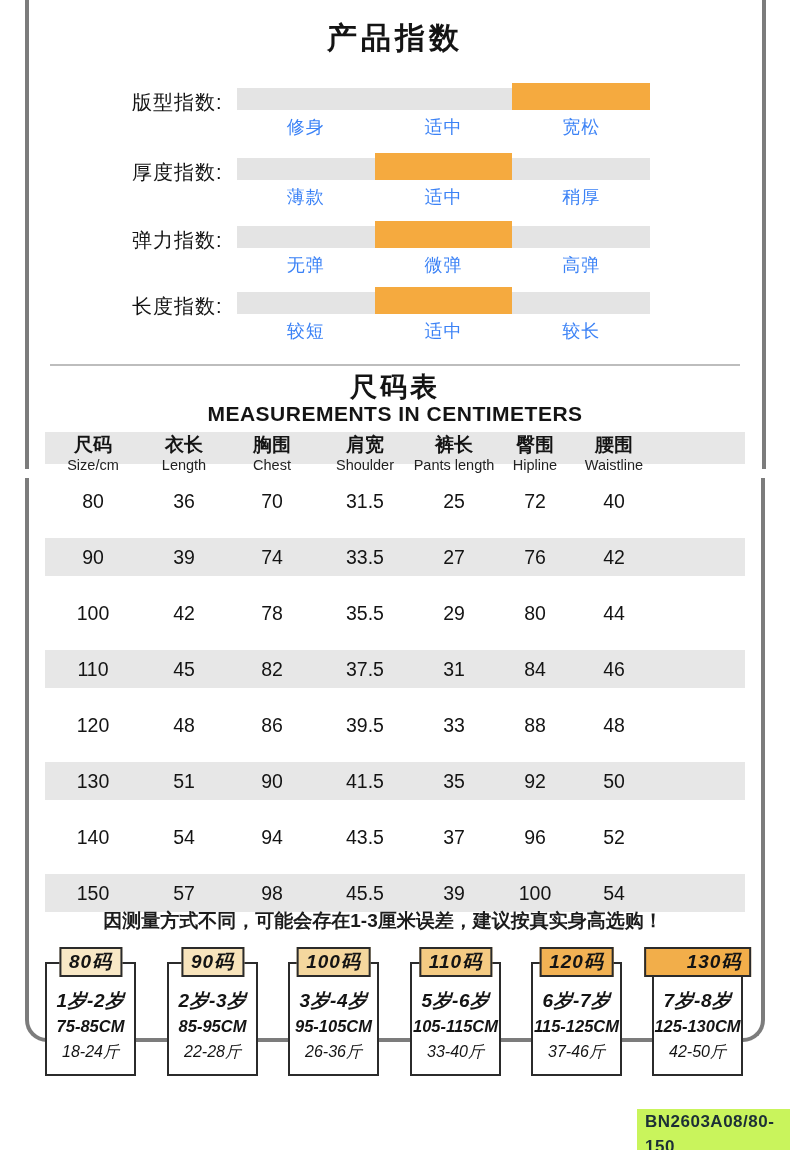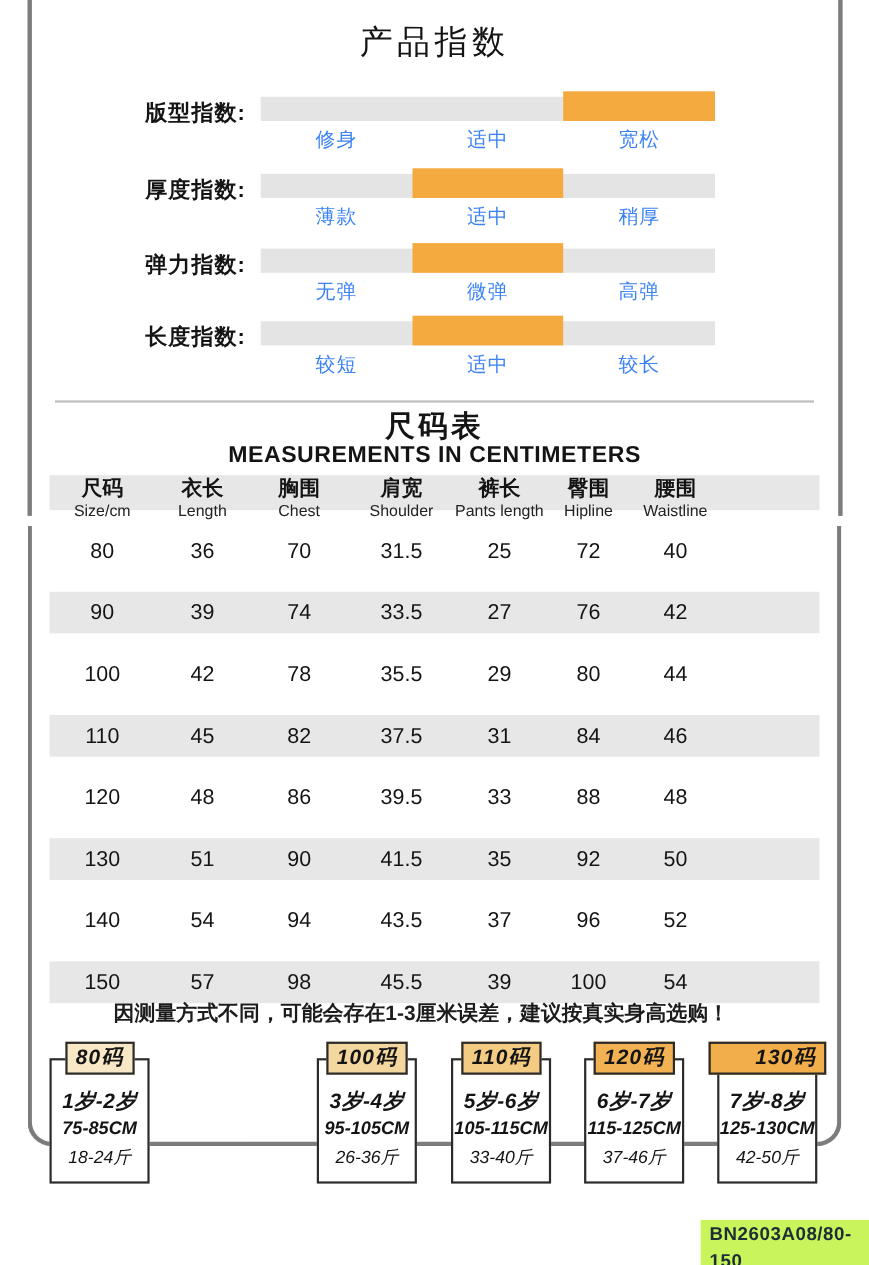--- a/index.html
+++ b/index.html
@@ -6,25 +6,25 @@
   .canvas{position:relative;width:790px;height:1150px;background:#fff;overflow:hidden;
           font-family:"Liberation Sans","DejaVu Sans",sans-serif;color:#141414;}
 
   
   .vline{position:absolute;width:4px;background:#7c7c7c;}
   .frame-bottom{position:absolute;left:25px;top:478px;width:740px;height:564px;box-sizing:border-box;
         border-left:4px solid #7c7c7c;border-right:4px solid #7c7c7c;border-bottom:4px solid #7c7c7c;
         border-radius:0 0 22px 22px;z-index:0;}
 
   .pi-title{position:absolute;left:0;top:18px;width:790px;text-align:center;
-        font-size:30px;font-weight:400;letter-spacing:4px;margin:0;}
+        font-size:30px;font-weight:700;letter-spacing:4px;margin:0;}
 
   
   .ind-row{position:absolute;left:0;width:790px;height:64px;}
-  .ind-label{position:absolute;left:132px;top:1px;font-size:20px;font-weight:700;letter-spacing:1px;}
+  .ind-label{position:absolute;left:132px;top:1px;font-size:20px;font-weight:400;letter-spacing:1px;}
   .ind-bar{position:absolute;left:237px;top:0;width:413px;height:22px;background:#e4e4e4;}
   .ind-active{position:absolute;top:-5px;height:27px;width:33.4%;background:#f5aa3f;}
   .seg-mid{left:33.3%;}
   .seg-right{left:66.6%;}
   .ind-opts{position:absolute;left:237px;top:27px;width:413px;display:flex;}
   .ind-opts span{flex:1;text-align:center;font-size:18px;color:#3b82f6;letter-spacing:1px;}
 
   .divider{position:absolute;left:50px;top:364px;width:690px;height:2px;background:#bdbdbd;}
 
   .sc-title{position:absolute;left:0;top:369px;width:790px;text-align:center;
@@ -231,20 +231,26 @@
   </div>
 
   <p class="note">因测量方式不同，可能会存在1-3厘米误差，建议按真实身高选购！</p>
 
   <div class="sbox" style="left:45px;">
     <div class="stab" style="background: rgb(248, 232, 198);">80码</div>
     <div class="sage">1岁-2岁</div>
     <div class="sheight">75-85CM</div>
     <div class="sweight">18-24斤</div>
   </div>
+  <div class="sbox" style="left:167px;">
+    <div class="stab" style="background: rgb(248, 228, 188);">90码</div>
+    <div class="sage">2岁-3岁</div>
+    <div class="sheight">85-95CM</div>
+    <div class="sweight">22-28斤</div>
+  </div>
   <div class="sbox" style="left:288px;">
     <div class="stab" style="background: rgb(244, 215, 158);">100码</div>
     <div class="sage">3岁-4岁</div>
     <div class="sheight">95-105CM</div>
     <div class="sweight">26-36斤</div>
   </div>
   <div class="sbox" style="left:410px;">
     <div class="stab" style="background: rgb(244, 203, 131);">110码</div>
     <div class="sage">5岁-6岁</div>
     <div class="sheight">105-115CM</div>

